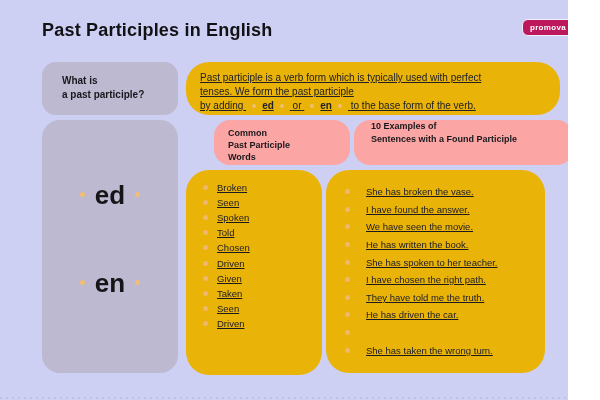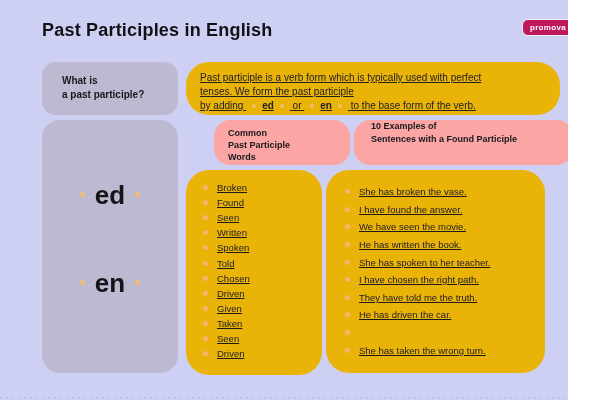--- a/index.html
+++ b/index.html
@@ -75,21 +75,21 @@
   .word-row {
     display:flex; align-items:center; height:15.1px;
     font-size:9.5px; color:#202026;
   }
   .sent-panel {
     left:326px; top:170px; width:219px; height:203px;
     padding:13px 0 0 19px;
   }
   .sent-row {
     display:flex; align-items:center; height:17.6px;
-    font-size:9.5px; color:#202026;
+    font-size:9.5px; color:#202026;gap:7px;
   }
   .dot {
     width:5px; height:5px; border-radius:50%; background:#f0b76e;
     flex:none; margin-right:9px;
   }
   
   .bottom-dots {
     position:absolute; left:0; bottom:1px; width:600px; height:2px;
     background-image:repeating-linear-gradient(to right,#b5b8dd 0 2px,transparent 2px 6px);
     opacity:.65;
@@ -131,29 +131,21 @@
     <span class="hdr-line">Words</span>
   </div>
 
   <div class="panel white words-panel">
     <div class="word-row">
         <span class="dot"></span>
         <span>Broken</span>
       </div>
     <div class="word-row">
         <span class="dot"></span>
-        <span>Found</span>
-      </div>
-    <div class="word-row">
-        <span class="dot"></span>
         <span>Seen</span>
-      </div>
-    <div class="word-row">
-        <span class="dot"></span>
-        <span>Written</span>
       </div>
     <div class="word-row">
         <span class="dot"></span>
         <span>Spoken</span>
       </div>
     <div class="word-row">
         <span class="dot"></span>
         <span>Told</span>
       </div>
     <div class="word-row">

